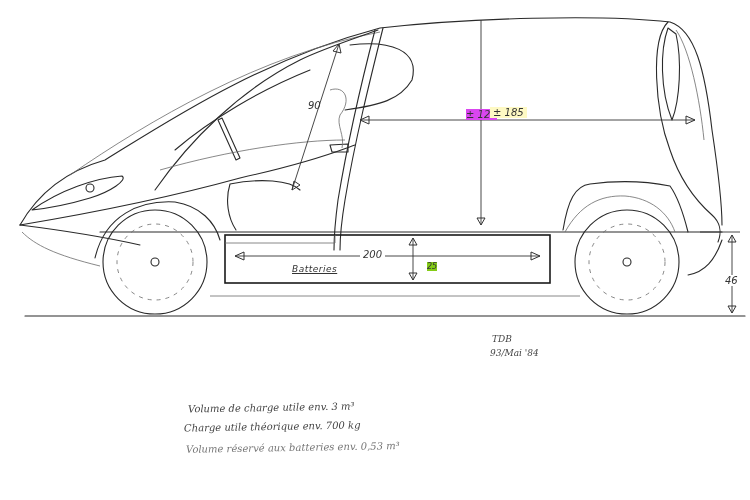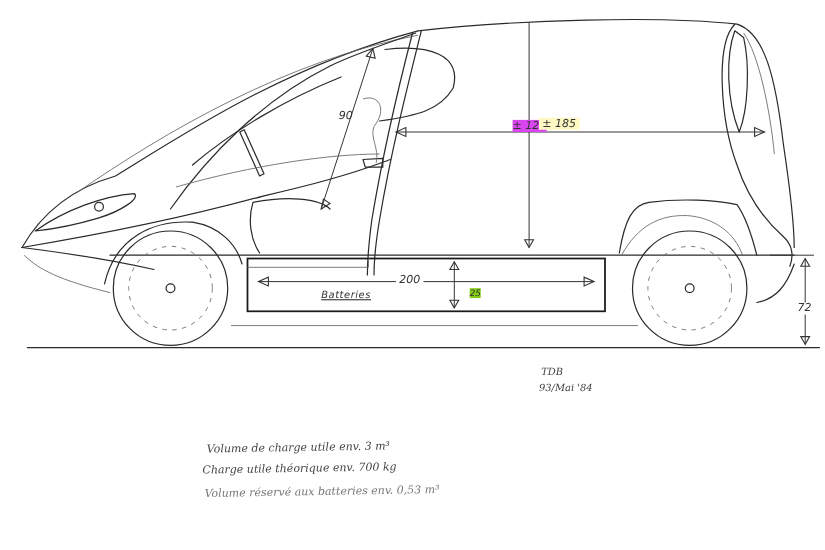--- a/index.html
+++ b/index.html
@@ -95,21 +95,21 @@
   <line class="dim" x1="732" y1="235" x2="732" y2="313"></line>
   <path class="arrowhead" d="M732,235 L728,242 L736,242 Z"></path>
   <path class="arrowhead" d="M732,313 L728,306 L736,306 Z"></path>
 </svg>
 
 <div class="lbl" style="left:466px;top:70px;background:#d946ef;margin-top:39px;">± 120</div>
 <div class="lbl" style="left:490px;top:107px;background:#fef9c3;padding:0 3px;">± 185</div>
 <div class="lbl" style="left:308px;top:100px;">90</div>
 <div class="lbl" style="left:360px;top:249px;background:#fff;padding:0 3px;">200</div>
 <div class="lbl" style="left:407px;top:262px;font-size:8px;background:#84cc16;margin-left:20px;">25</div>
-<div class="lbl" style="left:725px;top:275px;background:#fff;">72</div>
+<div class="lbl" style="left:725px;top:275px;background:#fff;">46</div>
 <div class="lbl" style="left:292px;top:264px;font-size:9px;letter-spacing:0.5px;text-decoration:underline;">Batteries</div>
 
 <div class="hand" style="left:492px;top:334px;font-size:9px;font-style:italic;">TDB</div>
 <div class="hand" style="left:490px;top:348px;font-size:9px;text-align:right;">93/Mai '84</div>
 
 <div class="hand" style="left:188px;top:402px;font-size:10px;transform:rotate(-1deg);">Volume de charge utile env. 3 m³</div>
 <div class="hand" style="left:184px;top:421px;font-size:10px;transform:rotate(-1deg);">Charge utile théorique env. 700 kg</div>
 <div class="hand" style="left:186px;top:442px;font-size:10px;color:#777;transform:rotate(-1deg);">Volume réservé aux batteries env. 0,53 m³</div>
 
 </body></html>

